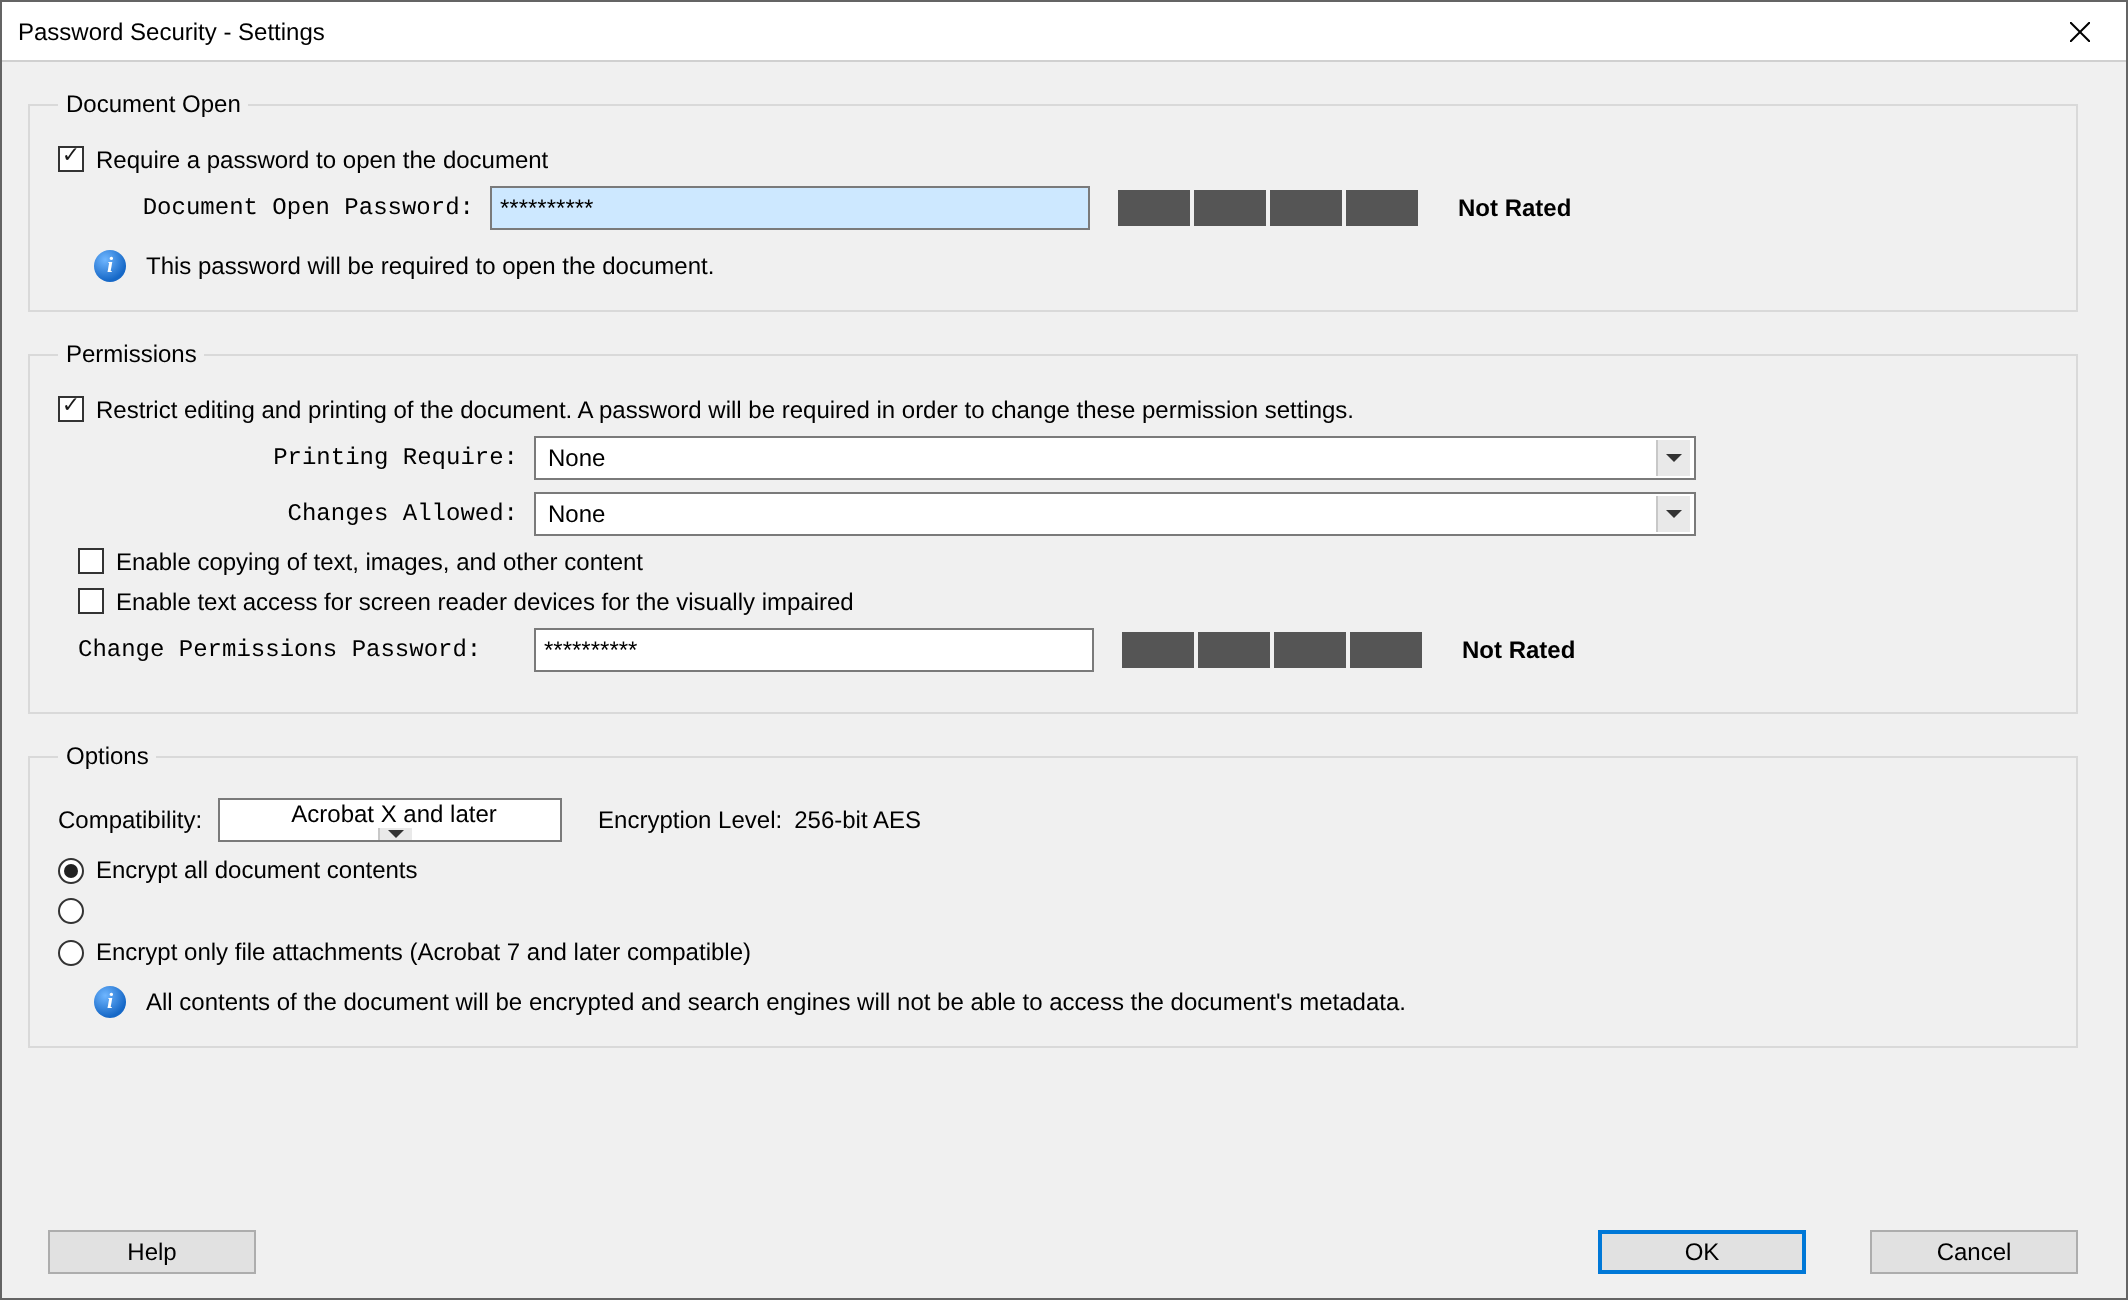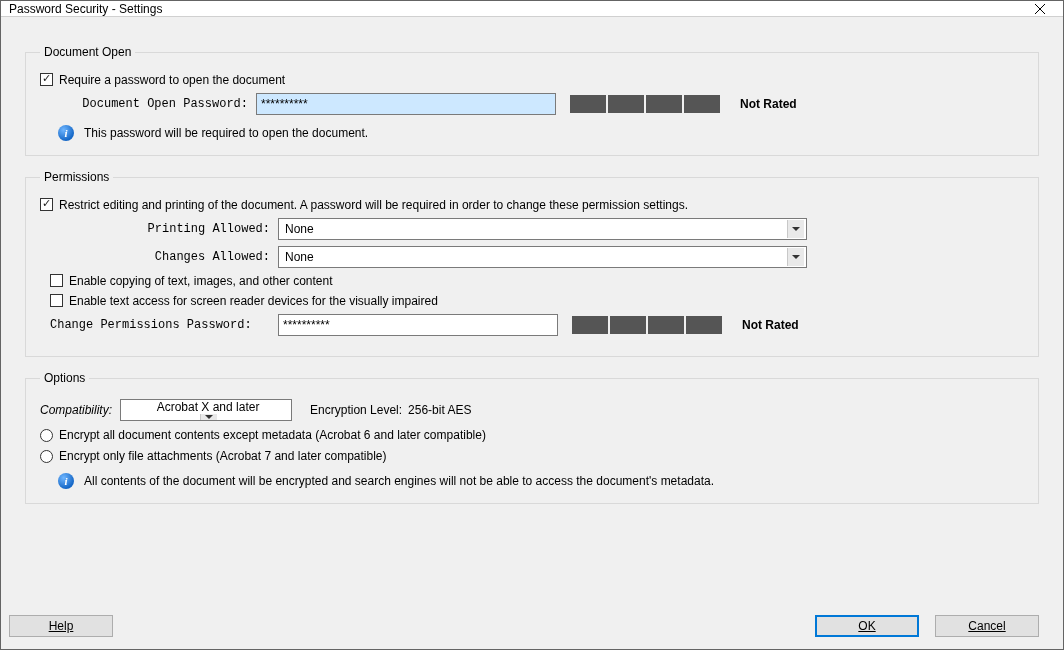--- a/index.html
+++ b/index.html
@@ -12,40 +12,40 @@
     color: #000;
     overflow: hidden;
   }
   .window {
     width: 1064px; height: 650px;
     background: #f0f0f0;
     border: 1px solid #646464;
     position: relative;
   }
   .titlebar {
-    height: 16px;
+    height: 30px;
     background: #fff;
     border-bottom: 1px solid #d0d0d0;
     display: flex;
     align-items: center;
     justify-content: space-between;
     padding-left: 8px;
   }
   .titlebar .title { font-size: 12px; }
   .titlebar .close {
     width: 46px; height: 30px;
     display: flex; align-items: center; justify-content: center;
     font-family: sans-serif;
     cursor: pointer;
   }
   .titlebar .close svg { width: 10px; height: 10px; }
   .content {
     position: absolute;
     top: 30px; left: 0; right: 0; bottom: 0;
-    padding: 14px 24px 14px 24px;
+    padding: 14px 24px 14px 13px;
   }
   fieldset.group {
     border: 1px solid #d9d9d9;
     margin: 0 0 14px 0;
     padding: 8px 14px 14px 14px;
     position: relative;
   }
   fieldset.group > legend {
     padding: 0 4px;
     font-size: 12px;
@@ -80,21 +80,20 @@
     top: -1px;
   }
   .label-right {
     width: 190px;
     text-align: right;
     margin-right: 8px;
     font-family: Liberation Mono, monospace;
   }
   .label-left {
     margin-right: 8px;
-    font-style: italic;
   }
   input.text {
     height: 22px;
     border: 1px solid #7a7a7a;
     background: #fff;
     padding: 0 4px;
     font-family: inherit;
     font-size: 12px;
   }
   .pw-doc { width: 300px; }
@@ -149,21 +148,21 @@
     background: #e9e9e9;
     border-left: 1px solid #c8c8c8;
     display: flex; align-items: center; justify-content: center;
   }
   .select .arrow::after {
     content: "";
     border-left: 4px solid transparent;
     border-right: 4px solid transparent;
     border-top: 4px solid #333;
   }
-  .select-wide { width: 529px; }
+  .select-wide { width: 581px; }
   .select-narrow { width: 172px; flex-direction: column; }
   .radio {
     display: flex;
     align-items: center;
     gap: 6px;
     cursor: pointer;
     margin: 7px 0;
   }
   .radio .dot {
     width: 13px; height: 13px;
@@ -175,40 +174,39 @@
     justify-content: center;
   }
   .radio .dot.checked::after {
     content: "";
     width: 7px; height: 7px;
     border-radius: 50%;
     background: #222;
   }
   .button-bar {
     position: absolute;
-    left: 8px; right: 24px; bottom: 12px;
+    left: 23px; right: 24px; bottom: 12px;
     display: flex;
     justify-content: space-between;
     align-items: center;
-    text-decoration: underline;
   }
   .btn {
     width: 104px; height: 22px;
     background: #e1e1e1;
     border: 1px solid #adadad;
     display: flex; align-items: center; justify-content: center;
     cursor: pointer;
     font-size: 12px;
   }
   .btn.default {
     border: 1px solid #0078d7;
     outline: 1px solid #0078d7;
     outline-offset: -2px;
   }
-  .right-buttons { display: flex; gap: 16px; }
+  .right-buttons { display: flex; gap: 32px; }
   .indent1 { margin-left: 18px; }
   .enc-label { margin-left: 18px; }
   .enc-val { margin-left: 6px; }
 </style>
 </head>
 <body>
 
 <div class="window">
 
   <div class="titlebar">
@@ -251,21 +249,21 @@
 
     <fieldset class="group">
       <legend>Permissions</legend>
 
       <div class="checkbox">
         <span class="box checked"></span>
         <span>Restrict editing and printing of the document. A password will be required in order to change these permission settings.</span>
       </div>
 
       <div class="row">
-        <span class="label-right" style="width:230px">Printing Allowed:</span>
+        <span class="label-right" style="width:230px">Printing Require:</span>
         <div class="select select-wide">
           <span>None</span>
           <span class="arrow"></span>
         </div>
       </div>
 
       <div class="row">
         <span class="label-right" style="width:230px">Changes Allowed:</span>
         <div class="select select-wide">
           <span>None</span>
@@ -303,22 +301,25 @@
         <span class="label-left">Compatibility:</span>
         <div class="select select-narrow">
           <span>Acrobat X and later</span>
           <span class="arrow"></span>
         </div>
         <span class="enc-label">Encryption  Level:</span>
         <span class="enc-val">256-bit AES</span>
       </div>
 
       <div class="radio">
+        <span class="dot checked"></span>
+        <span>Encrypt all document contents</span>
+      </div>
+      <div class="radio">
         <span class="dot"></span>
-        <span>Encrypt all document contents except metadata (Acrobat 6 and later compatible)</span>
       </div>
       <div class="radio">
         <span class="dot"></span>
         <span>Encrypt only file attachments (Acrobat 7 and later compatible)</span>
       </div>
 
       <div class="info-row">
         <span class="info-icon">i</span>
         <span>All contents of the document will be encrypted and search engines will not be able to access the document's metadata.</span>
       </div>

